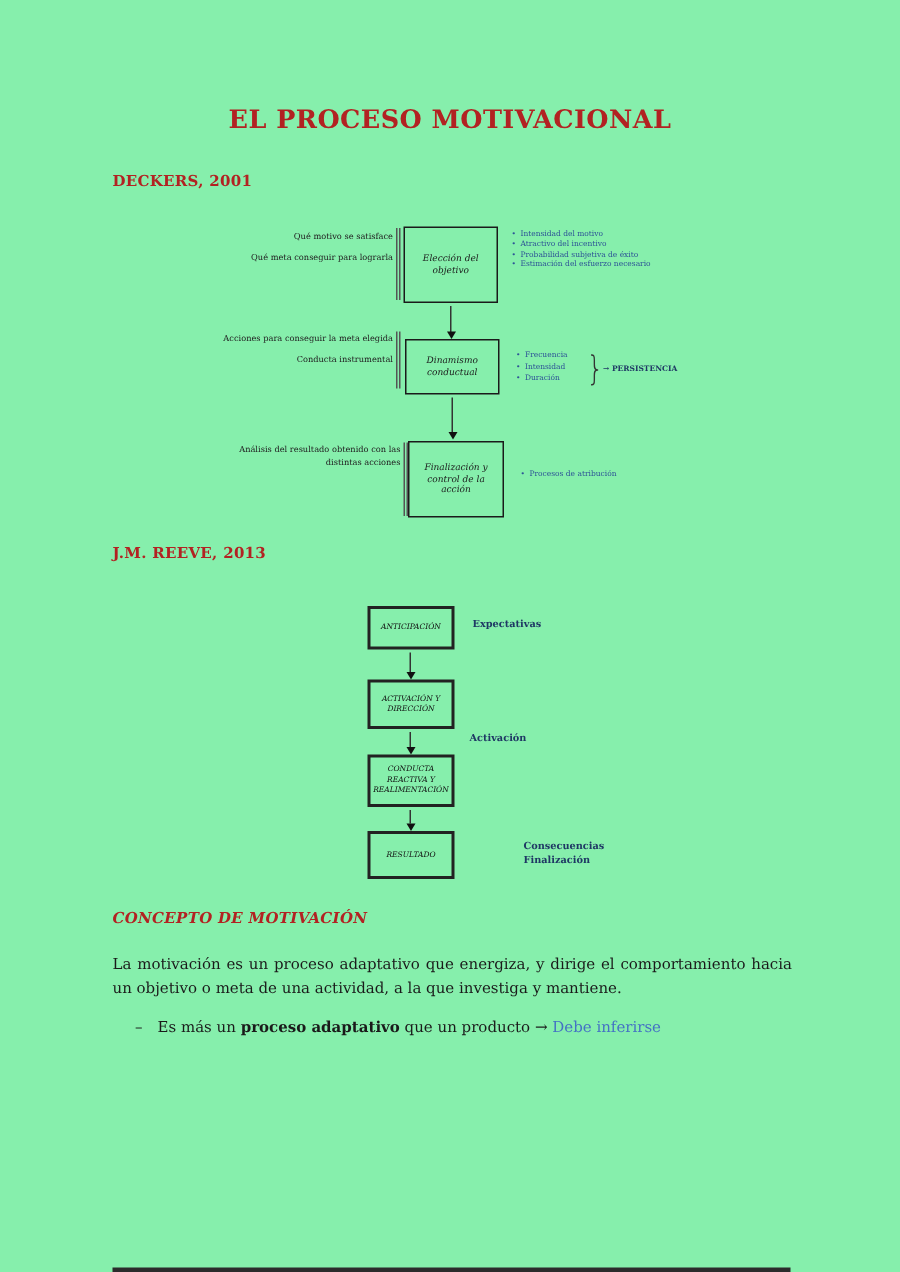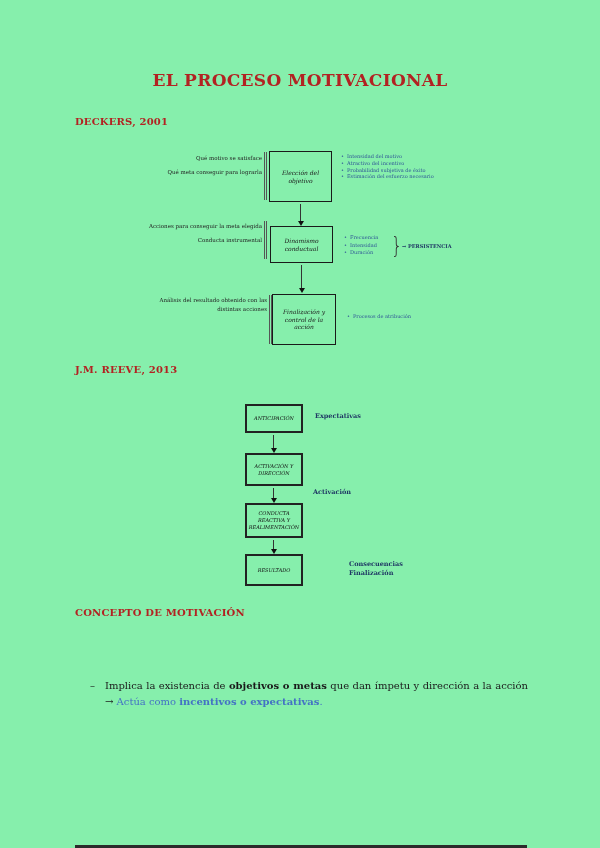--- a/index.html
+++ b/index.html
@@ -118,22 +118,23 @@
     <div class="abs vline" style="left:273px;top:540px;height:9px;"></div>
     <div class="abs arrow-down" style="left:271px;top:549px;"></div>
 
     <div class="abs d2-box" style="left:245px;top:554px;width:58px;height:32px;">RESULTADO</div>
     <div class="abs d2-side" style="left: 315px; top: 560px; color: rgb(31, 56, 100); margin-left: 34px;">
       <div>Consecuencias</div>
       <div>Finalización</div>
     </div>
   </div>
 
-  <div class="abs sec-head" style="left: 75px; top: 607px; color: rgb(178, 34, 34);">CONCEPTO DE MOTIVACIÓN</div>
+  <div class="abs sec-head" style="left: 75px; top: 607px; color: rgb(178, 34, 34); font-style: italic;">CONCEPTO DE MOTIVACIÓN</div>
 
+  <div class="abs para" style="left:75px;top:636px;width:453px;">La motivación es un proceso adaptativo que energiza, y dirige el comportamiento hacia un objetivo o meta de una actividad, a la que investiga y mantiene.</div>
 
   <div class="abs c-list" style="left:90px;top:678px;width:438px;">
-    <div class="c-item"><span>Implica la existencia de </span><span class="b">objetivos o metas</span><span> que dan ímpetu y dirección a la acción → </span><span style="color: rgb(68, 114, 196);">Actúa como </span><span class="b" style="color: rgb(68, 114, 196);">incentivos o expectativas</span><span style="color: rgb(68, 114, 196);">.</span></div>
+    <div class="c-item"><span>Es más un </span><span class="b">proceso adaptativo</span><span> que un producto → </span><span style="color: rgb(68, 114, 196);">Debe inferirse</span></div>
   </div>
 
   <div class="abs bottom-bar" style="left:75px;top:845px;width:452px;height:3px;"></div>
 
 </div>
 
 </body></html>

